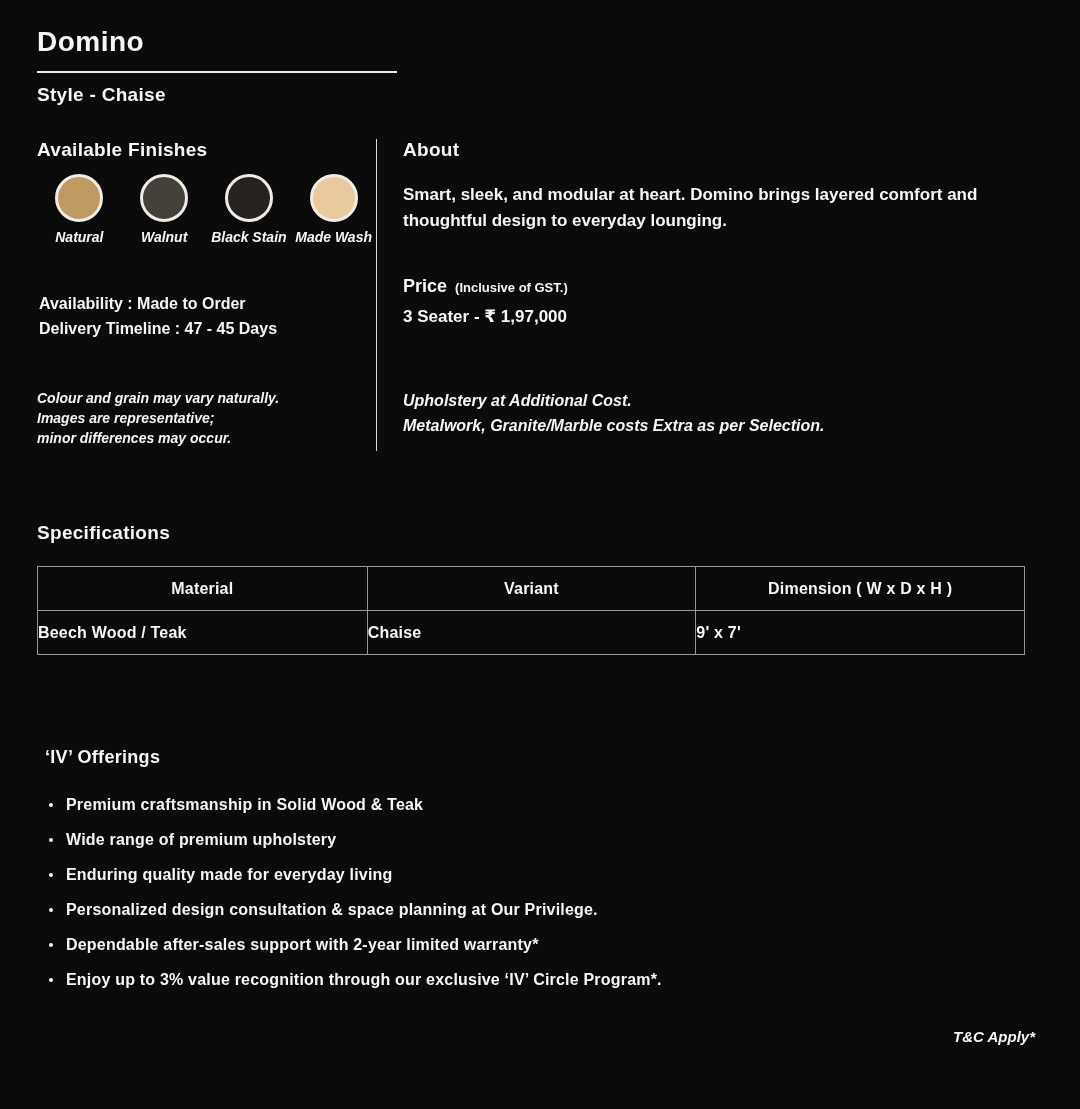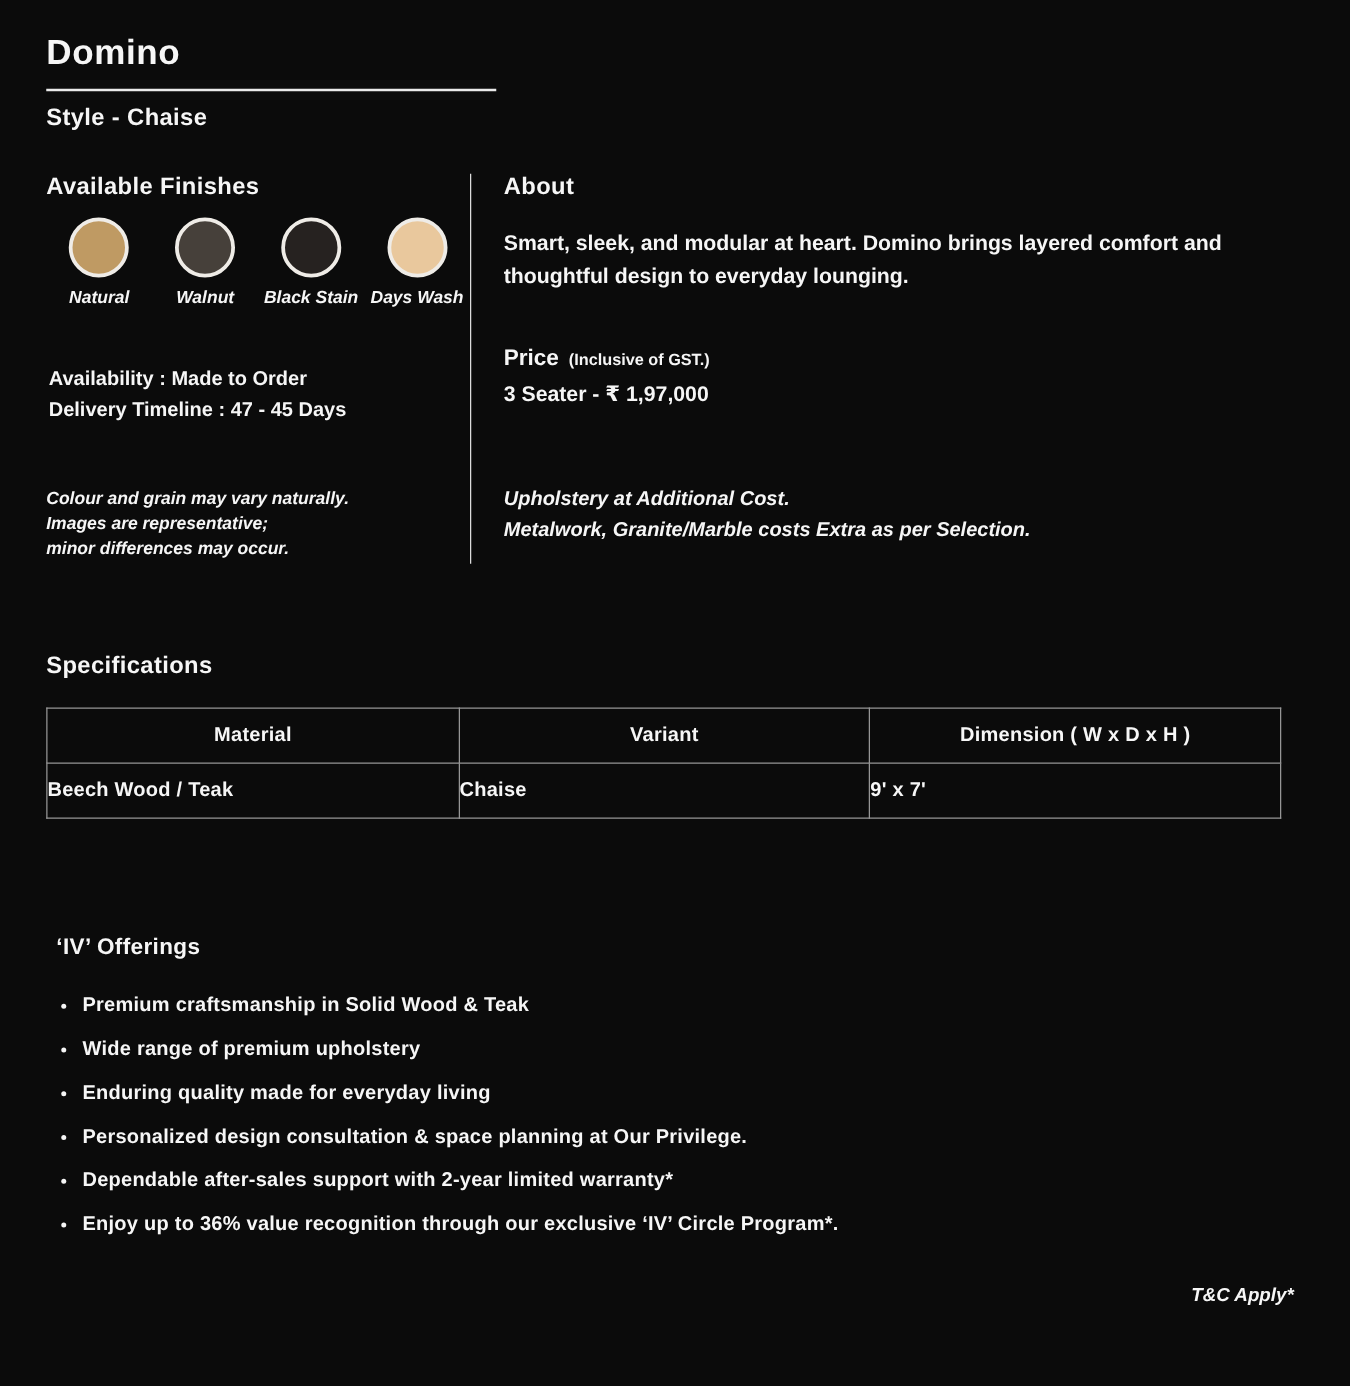--- a/index.html
+++ b/index.html
@@ -96,21 +96,21 @@
         <div class="swatch">
           <div class="swatch-circle" style="background-color: rgb(70, 64, 58);"></div>
           <div class="swatch-label">Walnut</div>
         </div>
         <div class="swatch">
           <div class="swatch-circle" style="background-color: rgb(38, 34, 32);"></div>
           <div class="swatch-label">Black Stain</div>
         </div>
         <div class="swatch">
           <div class="swatch-circle" style="background-color: rgb(233, 200, 157);"></div>
-          <div class="swatch-label">Days Wash</div>
+          <div class="swatch-label">Made Wash</div>
         </div>
       </div>
 
       <div class="availability">
         <div>Availability : Made to Order</div>
         <div>Delivery Timeline : 47 - 45 Days</div>
       </div>
 
       <div class="small-disclaimer">
         <div>Colour and grain may vary naturally.</div>
@@ -179,20 +179,20 @@
       <li>
           <span class="bullet-dot"></span>
           <span>Personalized design consultation &amp; space planning at Our Privilege.</span>
         </li>
       <li>
           <span class="bullet-dot"></span>
           <span>Dependable after-sales support with 2-year limited warranty*</span>
         </li>
       <li>
           <span class="bullet-dot"></span>
-          <span>Enjoy up to 36% value recognition through our exclusive ‘IV’ Circle Program*.</span>
+          <span>Enjoy up to 3% value recognition through our exclusive ‘IV’ Circle Program*.</span>
         </li>
     </ul>
   </div>
 
   <div class="tnc">T&amp;C Apply*</div>
 
 </div>
 
 </body></html>

